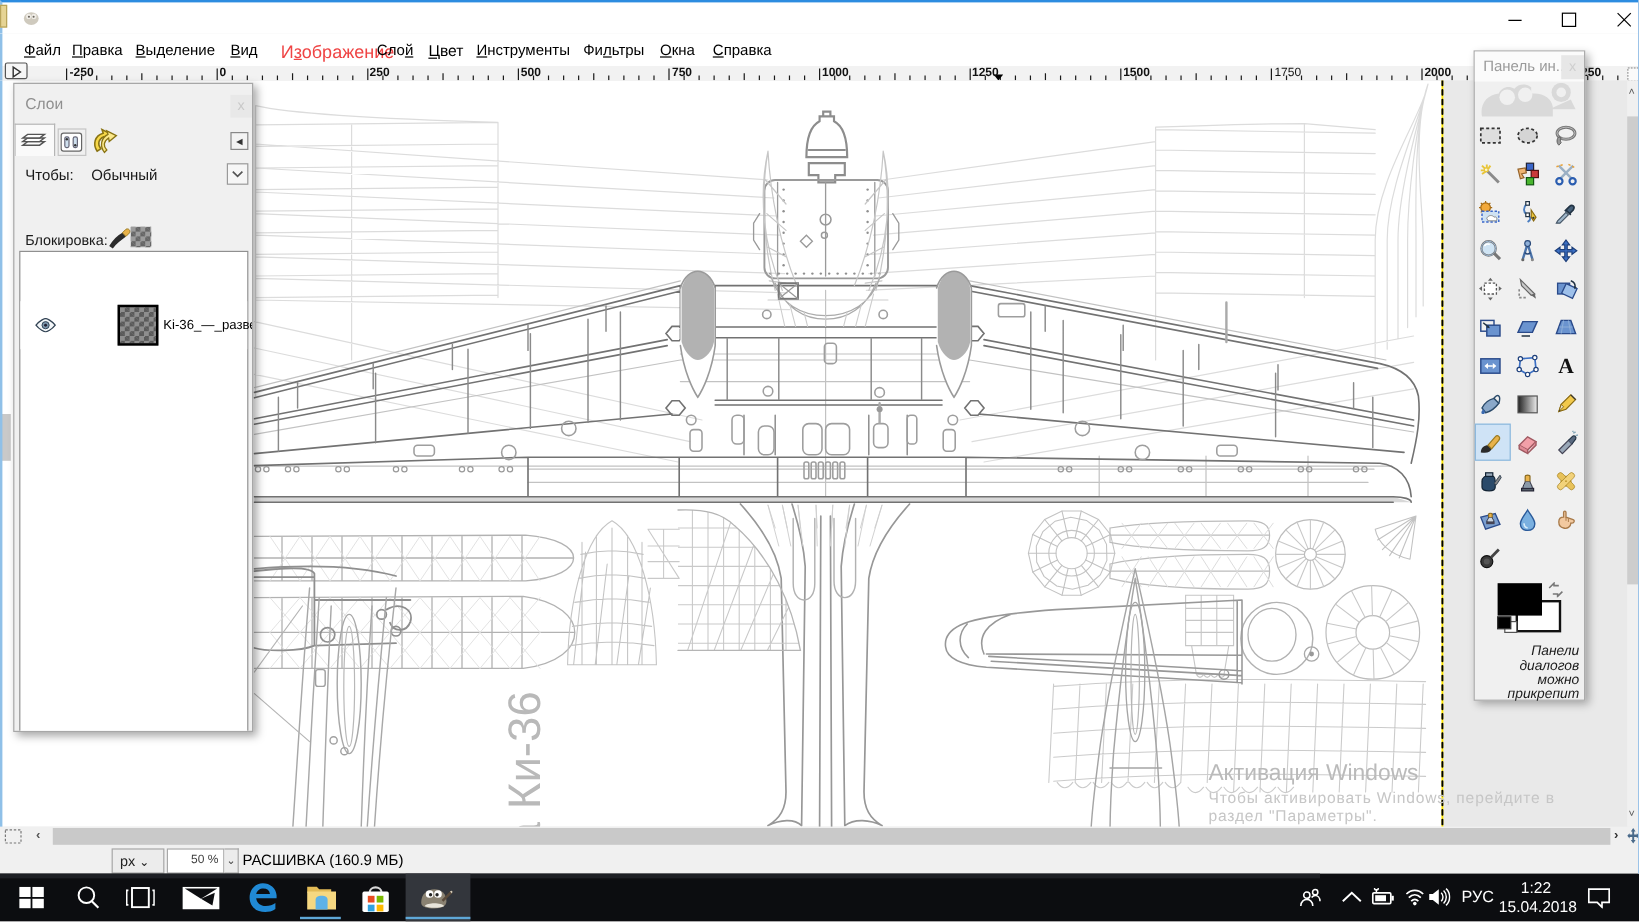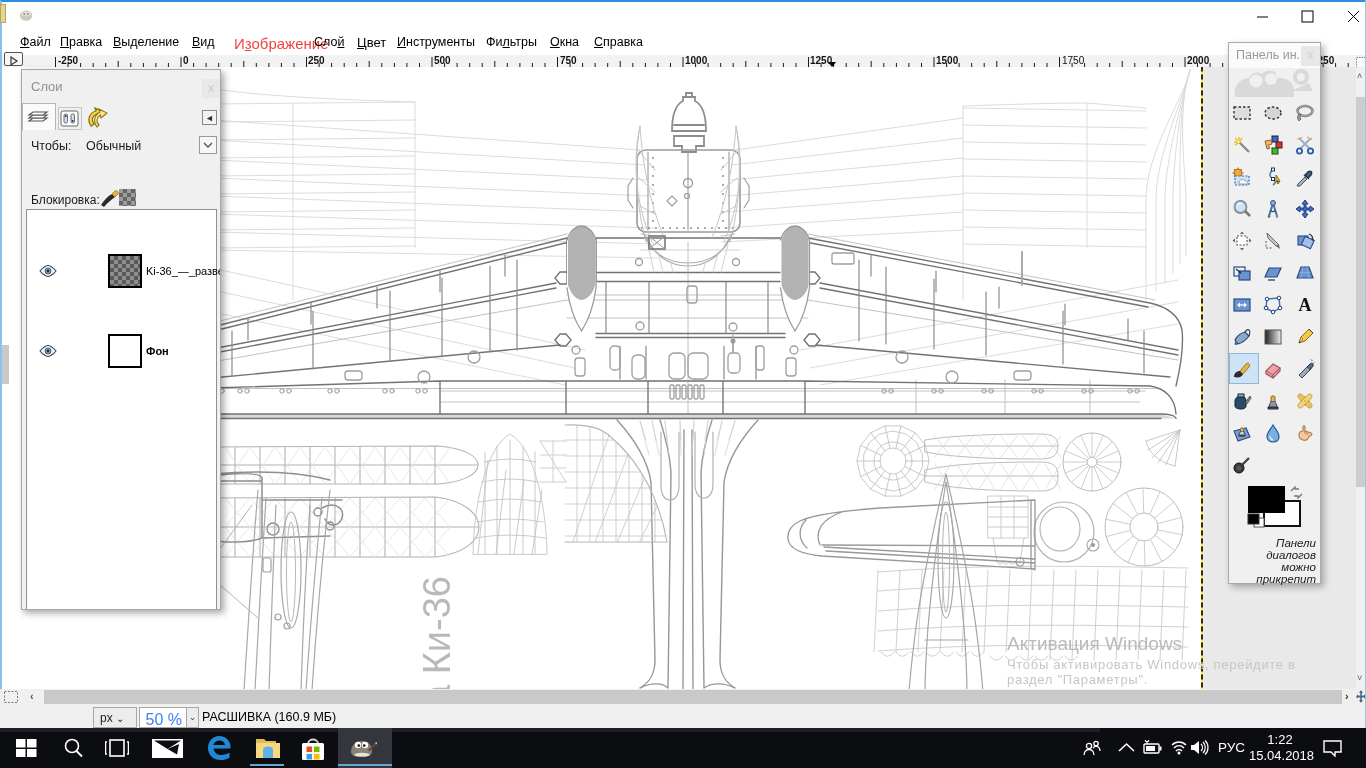--- a/index.html
+++ b/index.html
@@ -329,21 +329,21 @@
           <line x1="1202" y1="67" x2="1202" y2="689" stroke="#ffe800" stroke-width="1.6"></line>
           <line x1="1202" y1="67" x2="1202" y2="689" stroke="#000" stroke-width="1.6" stroke-dasharray="4 4"></line>
           <text x="1007" y="650" font-size="19px" fill="#bababa" font-family="Liberation Sans, sans-serif">Активация Windows</text>
           <text x="1007" y="669" font-size="13px" letter-spacing="0.7" fill="#c6c6c6" font-family="Liberation Sans, sans-serif">Чтобы активировать Windows, перейдите в</text>
           <text x="1007" y="684" font-size="13px" letter-spacing="0.7" fill="#c6c6c6" font-family="Liberation Sans, sans-serif">раздел "Параметры".</text>
         </g>
       </svg>
     </div>
     <div class="abs" style="left:0;top:345px;width:9px;height:39px;background:#c9c9c9"></div>
     <div class="abs" style="left:0;top:67px;width:2px;height:622px;background:#8fc0e8"></div>
-    <div class="abs" style="left:21px;top:69px;width:200px;height:541px;background:#f0f0f0;border:1px solid #a7a7a7;overflow:hidden;box-shadow:3px 3px 7px rgba(0,0,0,0.35)">
+    <div class="abs" style="left:11px;top:69px;width:200px;height:541px;background:#f0f0f0;border:1px solid #a7a7a7;overflow:hidden;box-shadow:3px 3px 7px rgba(0,0,0,0.35)">
       <div class="abs" style="left:9px;top:9px;font-size:13px;color:#8f8f8f">Слои</div>
       <div class="abs" style="left:180px;top:9px;width:18px;height:19px;background:#e8e8e8;color:#c9c9c9;font-size:12px;text-align:center;line-height:18px">x</div>
       <div class="abs" style="left:0px;top:33px;width:34px;height:27px;background:#fafafa;border:1px solid #b5b5b5;border-bottom:none"><svg width="24" height="20" style="margin:3px 0 0 4px" viewBox="0 0 24 20">
           <g fill="#fdfdfd" stroke="#555" stroke-width="1.2">
             <path d="M2,14 l14,0 l4,-3 l-14,0 z"></path>
             <path d="M2,11 l14,0 l4,-3 l-14,0 z"></path>
             <path d="M2,8 l14,0 l4,-3 l-14,0 z"></path>
           </g>
         </svg></div>
       <div class="abs" style="left:36px;top:37px;width:24px;height:23px;border:1px solid #c5c5c5;background:#f0f0f0"><svg width="20" height="18" style="margin:2px 0 0 1px" viewBox="0 0 20 18">
@@ -371,29 +371,20 @@
       <div class="abs" style="left:97px;top:119px;width:17px;height:17px;background-image:linear-gradient(45deg,#666 25%,transparent 25%,transparent 75%,#666 75%),linear-gradient(45deg,#666 25%,transparent 25%,transparent 75%,#666 75%);background-size:8px 8px;background-position:0 0,4px 4px;background-color:#9c9c9c;"></div>
       <div class="abs" style="left:4px;top:139px;width:191px;height:451px;background:#fff;border:1px solid #909090">
         <div class="abs" style="left:0;top:41px;width:189px;height:40px;background:#fff">
           <svg class="abs" style="left:12px;top:14px" width="18" height="12" viewBox="0 0 18 12">
             <path d="M1,6 C4,2 8,0.5 9,0.5 C10,0.5 14,2 17,6 C14,10 10,11.5 9,11.5 C8,11.5 4,10 1,6 Z" fill="#f5f8fa" stroke="#345" stroke-width="1.1"></path>
             <circle cx="9" cy="6" r="3" fill="#7d97ad" stroke="#345" stroke-width="0.8"></circle>
             <circle cx="9" cy="6" r="1.2" fill="#223"></circle>
           </svg>
           <div class="abs" style="left:81px;top:3px;width:34px;height:34px;border:2.5px solid #000;background-image:linear-gradient(45deg,#5a5a5a 25%,transparent 25%,transparent 75%,#5a5a5a 75%),linear-gradient(45deg,#5a5a5a 25%,transparent 25%,transparent 75%,#5a5a5a 75%);background-size:8px 8px;background-position:0 0,4px 4px;background-color:#8e8e8e;"></div>
           <div class="abs" style="left:119px;top:14px;font-size:11px;font-weight:normal;color:#000;white-space:nowrap">Ki-36_—_разверт</div>
-        </div>
-        <div class="abs" style="left:0;top:121px;width:189px;height:40px;background:#fff">
-          <svg class="abs" style="left:12px;top:14px" width="18" height="12" viewBox="0 0 18 12">
-            <path d="M1,6 C4,2 8,0.5 9,0.5 C10,0.5 14,2 17,6 C14,10 10,11.5 9,11.5 C8,11.5 4,10 1,6 Z" fill="#f5f8fa" stroke="#345" stroke-width="1.1"></path>
-            <circle cx="9" cy="6" r="3" fill="#7d97ad" stroke="#345" stroke-width="0.8"></circle>
-            <circle cx="9" cy="6" r="1.2" fill="#223"></circle>
-          </svg>
-          <div class="abs" style="left:81px;top:3px;width:34px;height:34px;background:#fff;border:2.5px solid #000"></div>
-          <div class="abs" style="left:119px;top:14px;font-size:11px;font-weight:bold;color:#000;white-space:nowrap">Фон</div>
         </div>
         <div class="abs" style="left:0px;top:433px;width:189px;height:15px;background:#f2f2f2">
           <div class="abs" style="left:3px;top:3px;color:#999;font-size:11px;font-weight:bold">‹</div>
           <div class="abs" style="left:17px;top:1px;width:128px;height:13px;background:#cdcdcd"></div>
           <div class="abs" style="right:3px;top:3px;color:#333;font-size:11px;font-weight:bold">›</div>
         </div>
       </div>
       <div class="abs" style="left:8px;top:593px;width:20px;height:20px"><svg width="20" height="20" viewBox="0 0 20 20">
           <path d="M4,2 L12,2 L16,6 L16,18 L4,18 Z" fill="#fff" stroke="#888" stroke-width="1.2"></path>
           <path d="M12,2 L12,6 L16,6" fill="none" stroke="#888" stroke-width="1.2"></path>
@@ -645,21 +636,21 @@
         </svg></div>
       <div class="abs" style="left:30px;top:1px;color:#555;font-size:11px;font-weight:bold">‹</div>
       <div class="abs" style="left:44px;top:1px;width:1298px;height:14px;background:#c9c9c9"></div>
       <div class="abs" style="left:1345px;top:1px;color:#333;font-size:11px;font-weight:bold">›</div>
       <div class="abs" style="left:1356px;top:0px;width:10px;height:16px"><svg width="10" height="16" viewBox="0 0 10 16">
           <path d="M5,1 L7,4 L5.8,4 L5.8,6.5 L8,6.5 L8,5.3 L10,7.5 L8,9.7 L8,8.5 L5.8,8.5 L5.8,11 L7,11 L5,14 L3,11 L4.2,11 L4.2,8.5 L2,8.5 L2,9.7 L0,7.5 L2,5.3 L2,6.5 L4.2,6.5 L4.2,4 L3,4 Z" fill="#4a6a8a"></path>
         </svg></div>
     </div>
     <div class="abs" style="left:0;top:705px;width:1366px;height:23px;background:#f0f0f0">
       <div class="abs" style="left:93px;top:2px;width:44px;height:21px;background:#ececec;border:1px solid #a8a8a8;font-size:12px;color:#222;padding:3px 0 0 6px">px <span style="font-size:10px">⌄</span></div>
-      <div class="abs" style="left:139px;top:2px;width:48px;height:21px;background:#fff;border:1px solid #a8a8a8;font-size:16px;color:#3b82f6;text-align:right;padding:3px 4px 0 0">50 %</div>
+      <div class="abs" style="left:139px;top:2px;width:48px;height:21px;background:#fff;border:1px solid #a8a8a8;font-size:10px;color:#404040;text-align:right;padding:3px 4px 0 0">50 %</div>
       <div class="abs" style="left:187px;top:2px;width:12px;height:21px;background:#ececec;border:1px solid #a8a8a8;border-left:none;font-size:9px;color:#444;text-align:center;padding-top:4px">⌄</div>
       <div class="abs" style="left:202px;top:5px;font-size:12.5px;color:#000">РАСШИВКА (160.9 МБ)</div>
     </div>
     <div class="abs" style="left:0;top:728px;width:1366px;height:40px;background:#0c0d10">
       <div class="abs" style="left:0;top:0;width:1100px;height:4px;background:#1d1f24"></div>
       <svg class="abs" style="left:16px;top:11px" width="21" height="18" viewBox="0 0 21 18">
         <g fill="#fff">
           <rect x="0" y="0" width="9.5" height="8.5"></rect>
           <rect x="11" y="0" width="9.5" height="8.5"></rect>
           <rect x="0" y="10" width="9.5" height="8"></rect>

